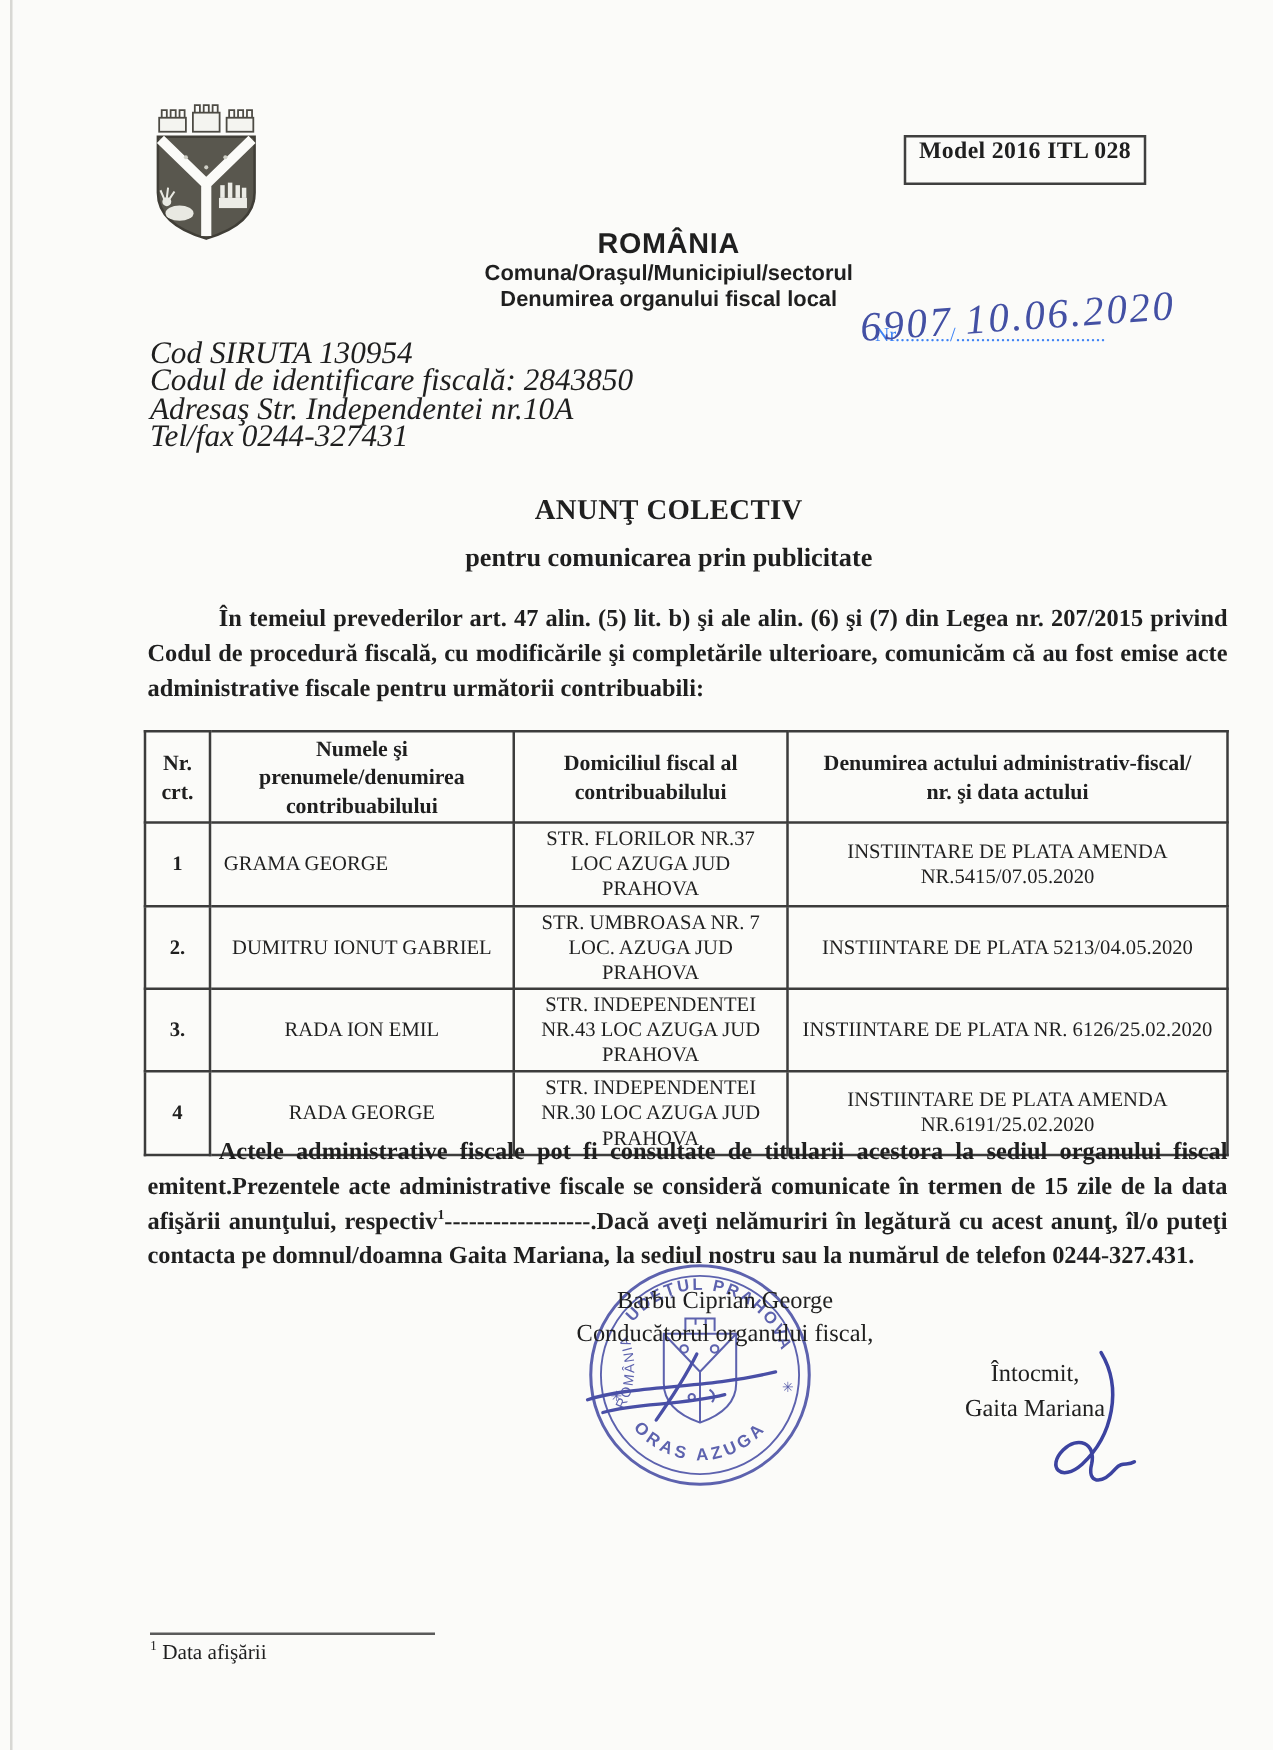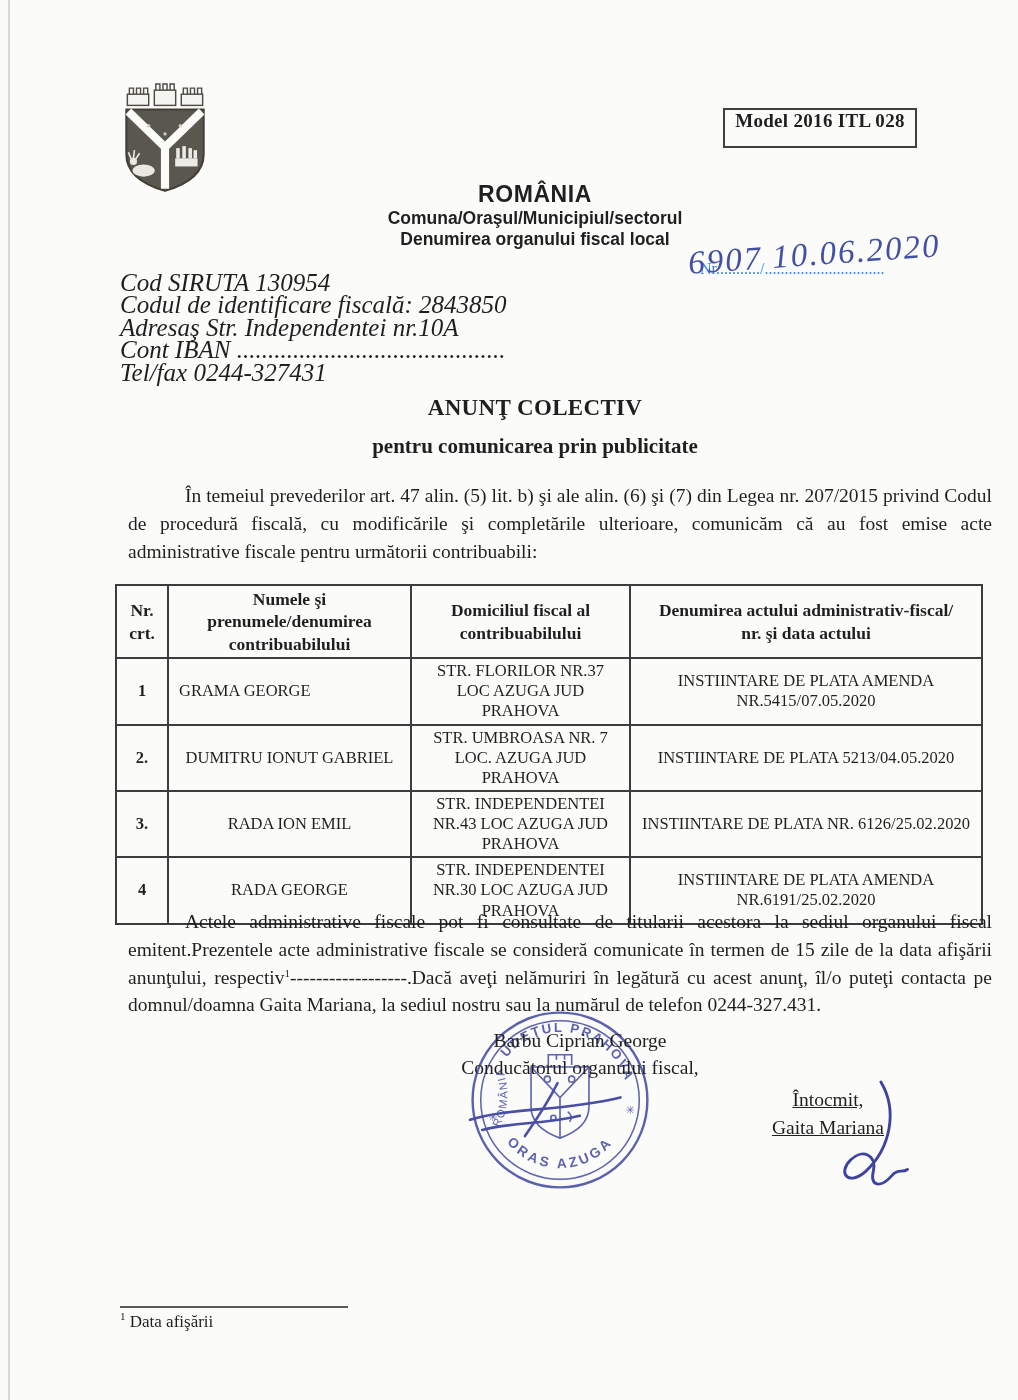--- a/index.html
+++ b/index.html
@@ -28,38 +28,38 @@
   .handnum {
     left:688px; top:236px; font-size:33px; font-style:italic; font-weight:500;
     color:#4350a4; letter-spacing:2px; transform:rotate(-4deg); white-space:nowrap;
   }
 
   .title-block { left:45px; top:395px; width:980px; text-align:center; }
   .title-main { font-size:23px; font-weight:bold; letter-spacing:0.3px; }
   .title-sub  { font-size:21px; font-weight:bold; margin-top:13px; }
 
   .para {
-    left:128px; width:864px; font-size:19.5px; line-height:27.8px;
-    text-align:justify; text-indent:57px;
+    left:118px; width:864px; font-size:19.5px; line-height:27.8px;
+    text-align:justify; text-indent:57px;font-weight:bold;
   }
   .para-1 { top:482px; }
   .para-2 { top:908px; }
   sup.fn { font-size:11px; vertical-align:super; line-height:0; }
 
   table.doc { left:115px; top:584px; border-collapse:collapse; table-layout:fixed; width:866px; position:absolute; }
   .doc th, .doc td {
     border:2px solid #3c3c3c; text-align:center; vertical-align:middle;
     white-space:pre-line; padding:2px 6px;
   }
   .doc th { font-size:17.5px; line-height:1.28; height:68px; }
   .doc td { font-size:16.5px; line-height:1.22; height:57px; }
   .doc td.name-left { text-align:left; padding-left:10px;border-radius:22px; }
 
   .sig-left  { left:370px; top:1027px; width:420px; text-align:center; font-size:19.5px; line-height:27px; z-index:3; }
-  .sig-right { left:733px; top:1086px; width:190px; text-align:center; font-size:19.5px; line-height:28px; z-index:3;text-decoration:underline; }
+  .sig-right { left:733px; top:1086px; width:190px; text-align:center; font-size:19.5px; line-height:28px; z-index:3; }
   .stamp-svg { left:466px; top:1006px; width:188px; height:188px; z-index:1; opacity:0.92; }
   .sig-scribble { left:822px; top:1078px; width:95px; height:124px; z-index:2; }
 
   .footnote-rule { left:120px; top:1306px; width:228px; height:0; border-top:2px solid #5a5a5a; }
   .footnote { left:120px; top:1312px; font-size:17px; }
 </style>
 </head>
 <body>
 
 <div class="page">
@@ -103,21 +103,20 @@
   <div class="abs hdr-center sans">
     <div class="country">ROMÂNIA</div>
     <div class="hline">Comuna/Oraşul/Municipiul/sectorul</div>
     <div class="hline">Denumirea organului fiscal local</div>
   </div>
 
   <div class="abs issuer">
     <div>Cod SIRUTA 130954</div>
     <div>Codul de identificare fiscală: 2843850</div>
     <div>Adresaş Str. Independentei nr.10A</div>
-    <div>Cont IBAN ...........................................</div>
     <div>Tel/fax 0244-327431</div>
   </div>
 
   <div class="abs nrline">
     <span>Nr</span><span>.........../..............................</span>
   </div>
   <div class="abs handnum">6907 10.06.2020</div>
 
   <div class="abs title-block">
     <div class="title-main">ANUNŢ COLECTIV</div>

